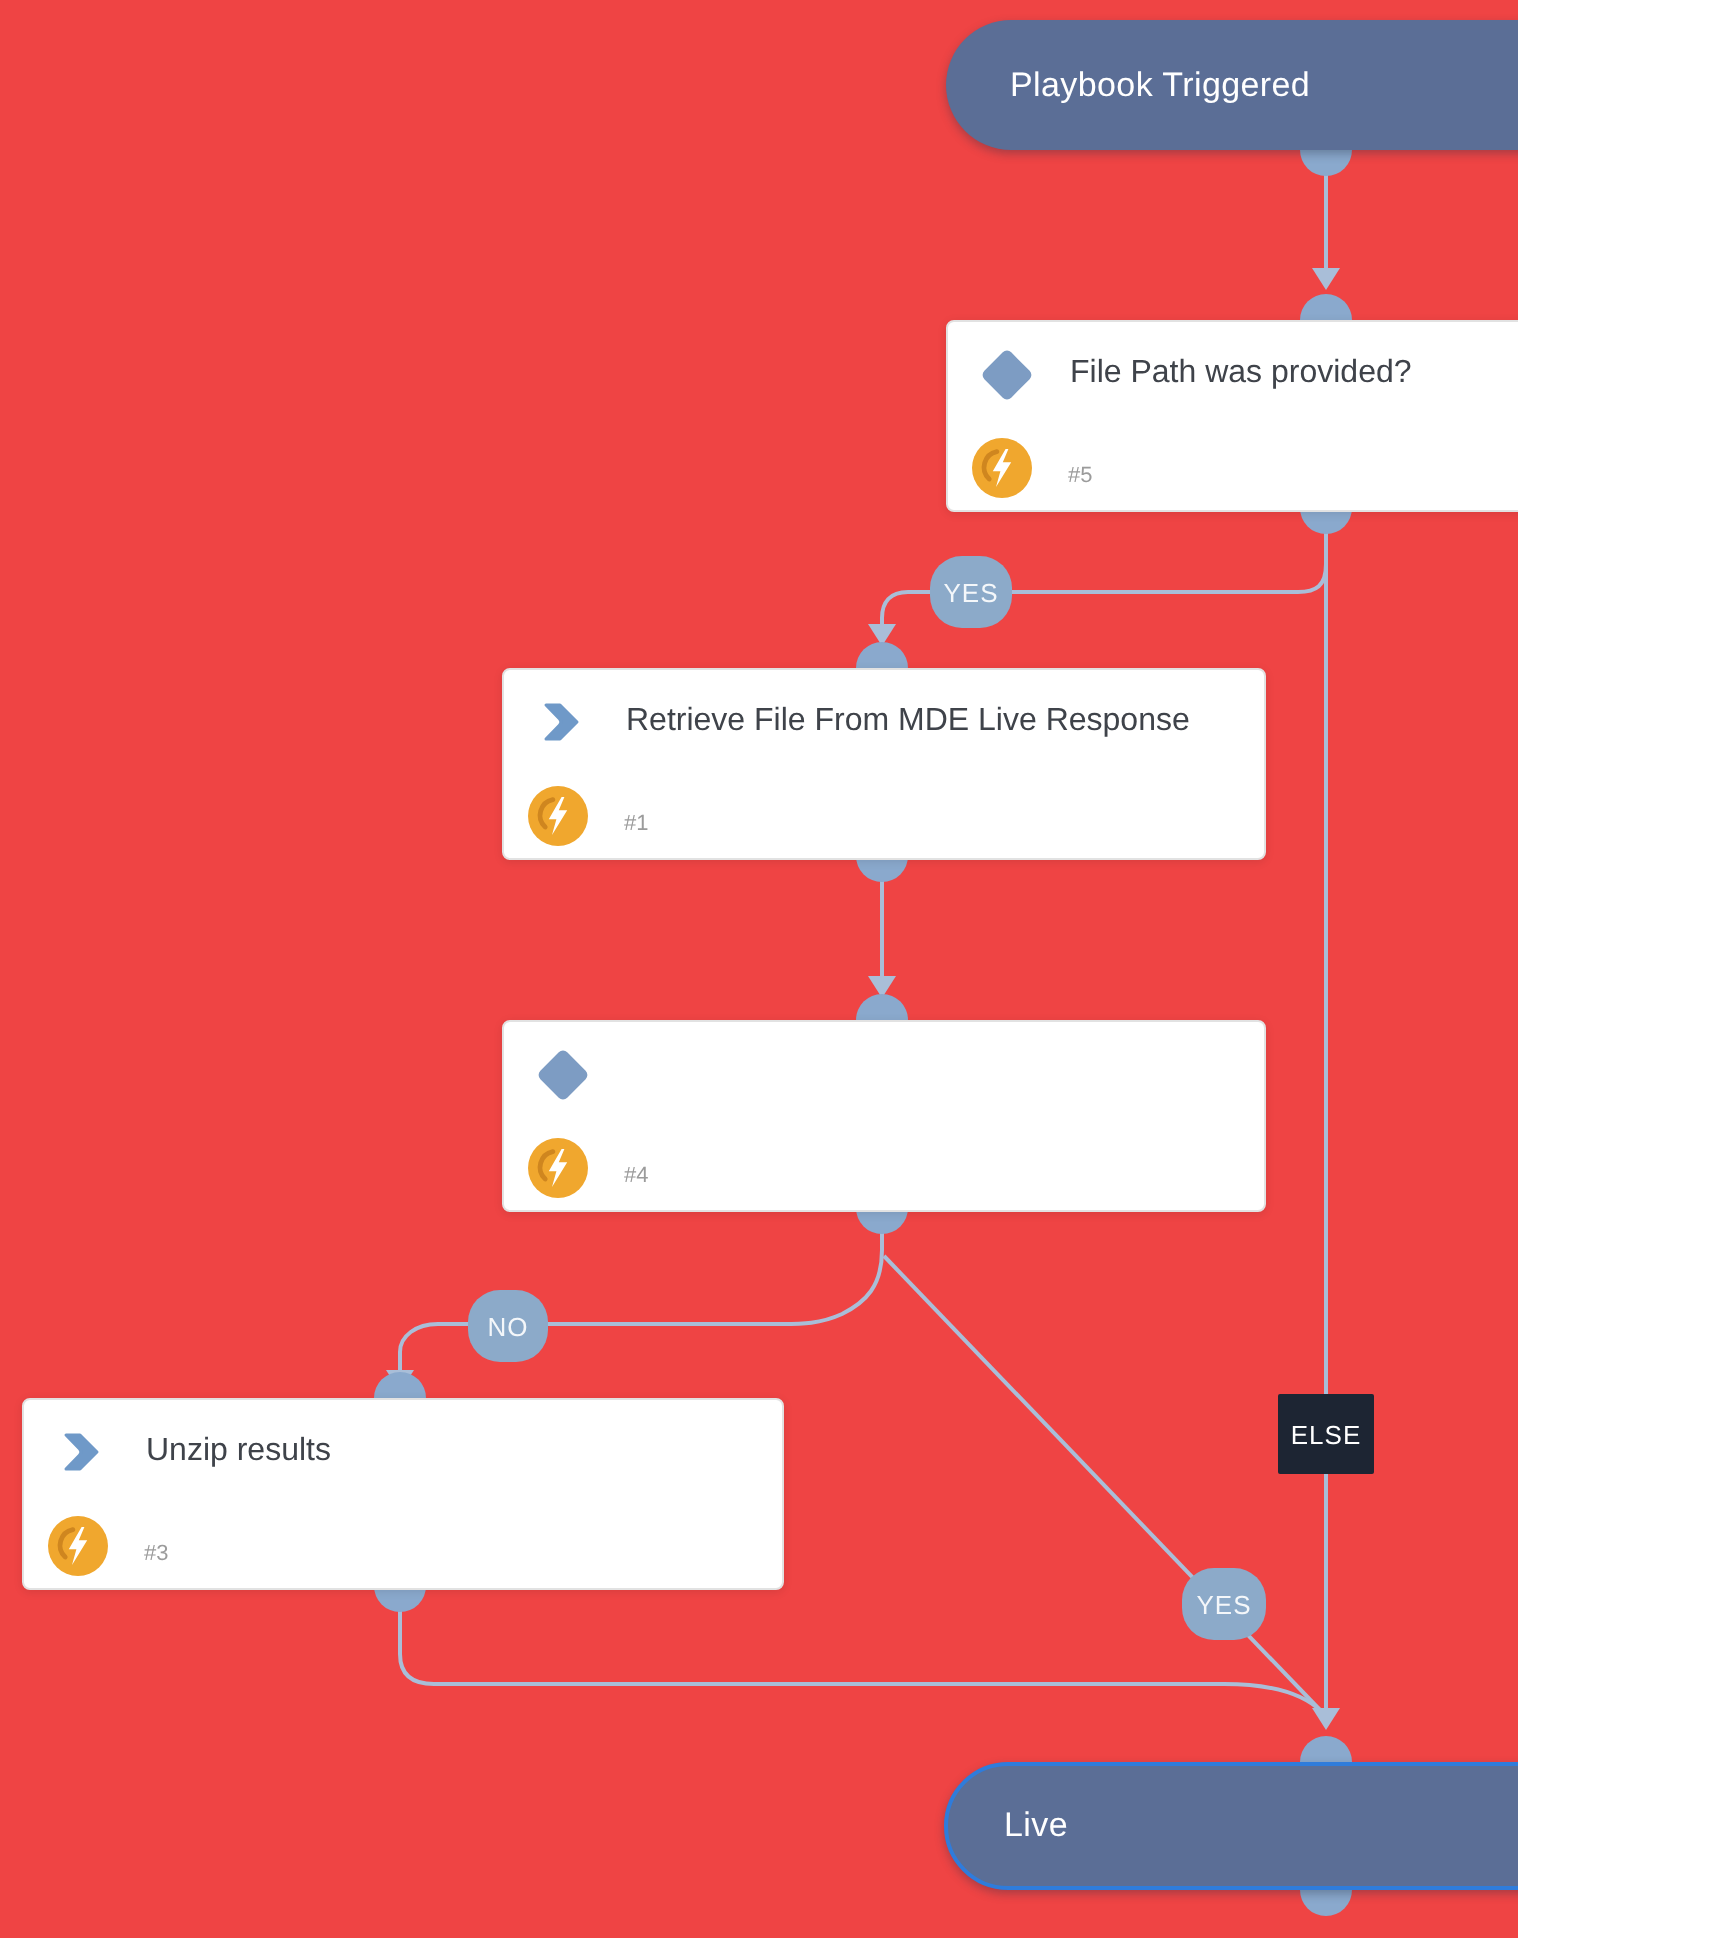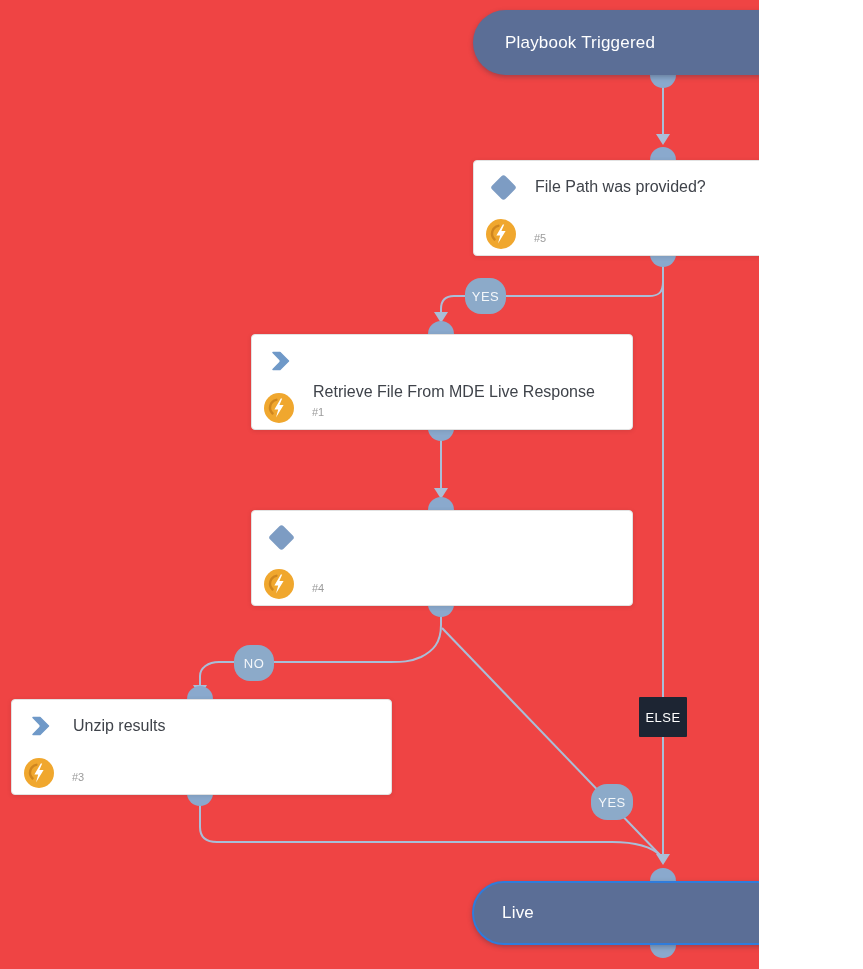--- a/index.html
+++ b/index.html
@@ -99,21 +99,21 @@
     </span>
     <span class="seq">#5</span>
   </div>
 
   <div class="card card-2">
     <span class="type-icon">
       <svg width="26" height="26" viewBox="0 0 26 26">
         <path d="M5,4.5 H12 L20.5,13 L12,21.5 H5 L11.8,14.5 Q13.2,13 11.8,11.5 Z" fill="#6f99c8" stroke="#6f99c8" stroke-width="1.5" stroke-linejoin="round"></path>
       </svg>
     </span>
-    <div class="title" style="max-width:292px;margin-top:31px;">Retrieve File From MDE Live Response</div>
+    <div class="title" style="max-width:292px;">Retrieve File From MDE Live Response</div>
     <span class="bolt-badge">
       <svg width="30" height="30" viewBox="0 0 30 30">
         <circle cx="15" cy="15" r="15" fill="#f0a72e"></circle>
         <path d="M8.6,20.5 A8,8 0 0 1 12.4,6.8" stroke="#cf861f" stroke-width="2.4" fill="none" stroke-linecap="round"></path>
         <path d="M16.8,5.5 L10.4,16.6 h3.8 L12,24.5 l7.6,-12.4 h-4.2 l2.8,-6.6 z" fill="#ffffff"></path>
       </svg>
     </span>
     <span class="seq">#1</span>
   </div>
 

